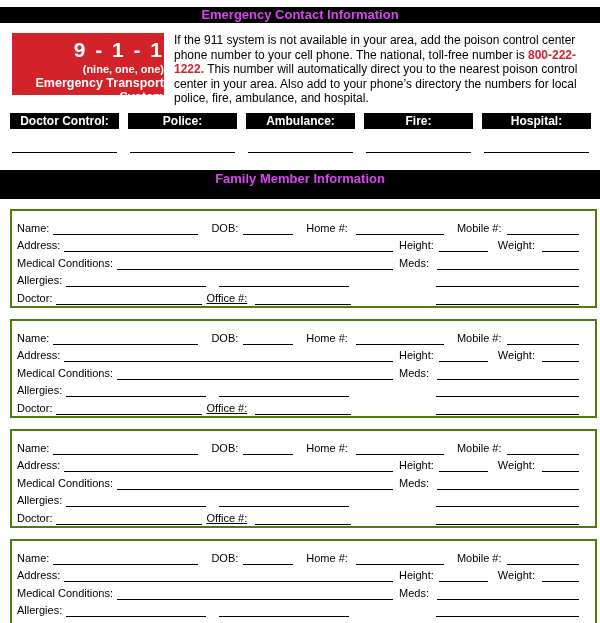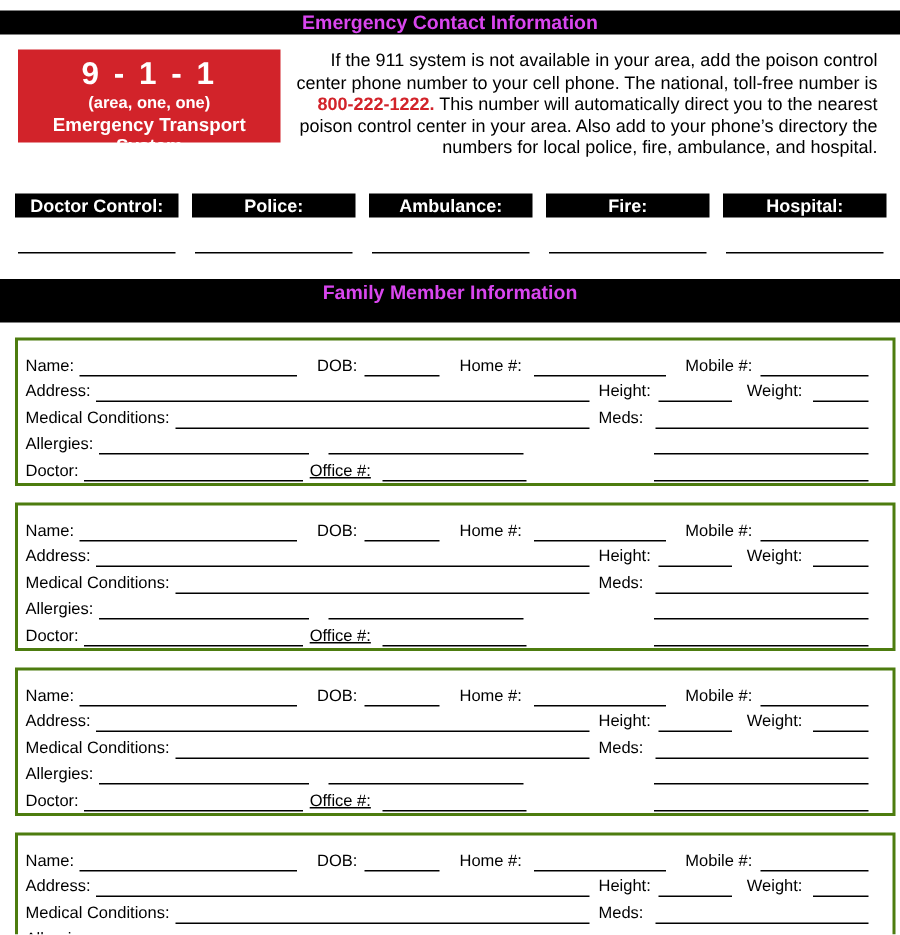--- a/index.html
+++ b/index.html
@@ -2,25 +2,25 @@
 <html><head>
 <meta charset="utf-8">
 <style>
   html,body{margin:0;padding:0;background:#fff;}
   .page{width:600px;height:623px;overflow:hidden;background:#fff;position:relative;
         font-family:"Liberation Sans",sans-serif;color:#000;}
   .bar{background:#000;color:#d946ef;font-weight:bold;text-align:center;}
   .bar-top{margin-top:7px;height:16px;line-height:16px;font-size:13px;}
   .bar-family{margin-top:17px;height:29px;line-height:18px;font-size:13px;}
   .info-row{display:flex;margin:10px 15px 0 12px;}
-  .box911{width:175px;height:62px;flex:none;color:#fff;text-align:center;background:#D2232A;}
+  .box911{width:152px;height:62px;flex:none;color:#fff;text-align:right;background:#D2232A;}
   .n911{font-size:21px;font-weight:bold;letter-spacing:2px;margin-top:5px;}
   .w911{font-size:11px;font-weight:bold;margin-top:1px;}
   .s911{font-size:12.5px;font-weight:bold;margin-top:1px;}
-  .instructions{margin:0 0 16px 10px;flex:1;font-size:12px;line-height:14.6px;text-align:right;}
+  .instructions{margin:0 0 0 10px;flex:1;font-size:12px;line-height:14.6px;text-align:left;}
   .phone{font-weight:bold;color:#D2232A;}
   .contact-row{display:flex;gap:9px;margin:7px 9px 0 10px;}
   .contact-col{flex:1;height:16px;background:#000;color:#fff;font-size:12px;font-weight:bold;
                text-align:center;line-height:16px;white-space:nowrap;}
   .contact-lines{display:flex;gap:9px;margin:0 9px 0 10px;height:24px;}
   .contact-line-col{flex:1;display:flex;align-items:flex-end;padding:0 2px;}
   .cline{flex:1;border-bottom:1px solid #000;height:0;}
   .blocks{margin:10px 0 0 10px;}
   .member{width:587px;height:99px;border:2px solid #4d7c0f;margin-bottom:11px;
           padding:6px 16px 0 5px;box-sizing:border-box;}
@@ -41,21 +41,21 @@
 
 <div class="page">
 
   <div class="bar bar-top">
     <span>Emergency Contact Information</span>
   </div>
 
   <div class="info-row">
     <div class="box911" style="background: rgb(210, 35, 42);">
       <div class="n911">9 - 1 - 1</div>
-      <div class="w911">(area, one, one)</div>
+      <div class="w911">(nine, one, one)</div>
       <div class="s911">Emergency Transport System</div>
     </div>
     <p class="instructions"><span>If the 911 system is not available in your area, add the poison control center phone number to your cell phone. The national, toll-free number is </span><span class="phone" style="color: rgb(210, 35, 42);">800-222-1222.</span><span> This number will automatically direct you to the nearest poison control center in your area. Also add to your phone’s directory the numbers for local police, fire, ambulance, and hospital.</span></p>
   </div>
 
   <div class="contact-row">
   <div class="contact-col">
     <span class="contact-label-text">Doctor Control:</span>
   </div>
 

